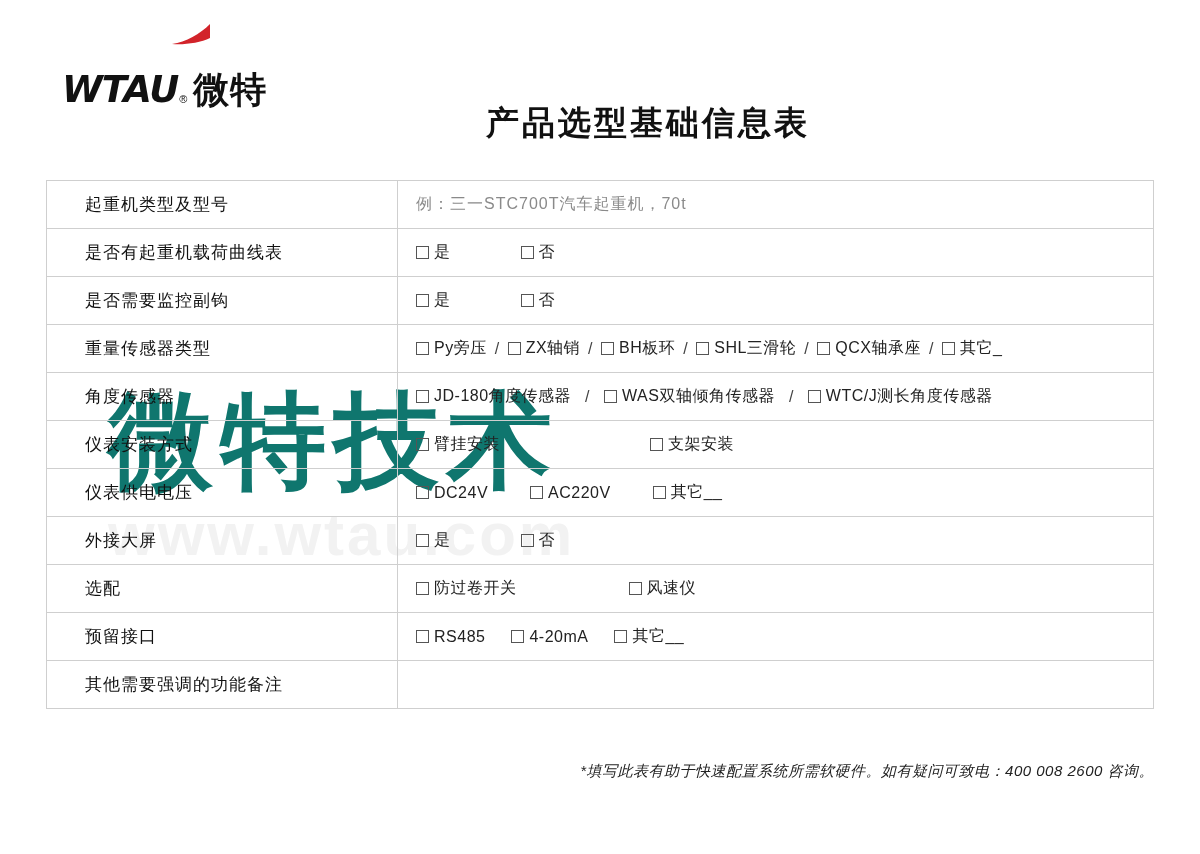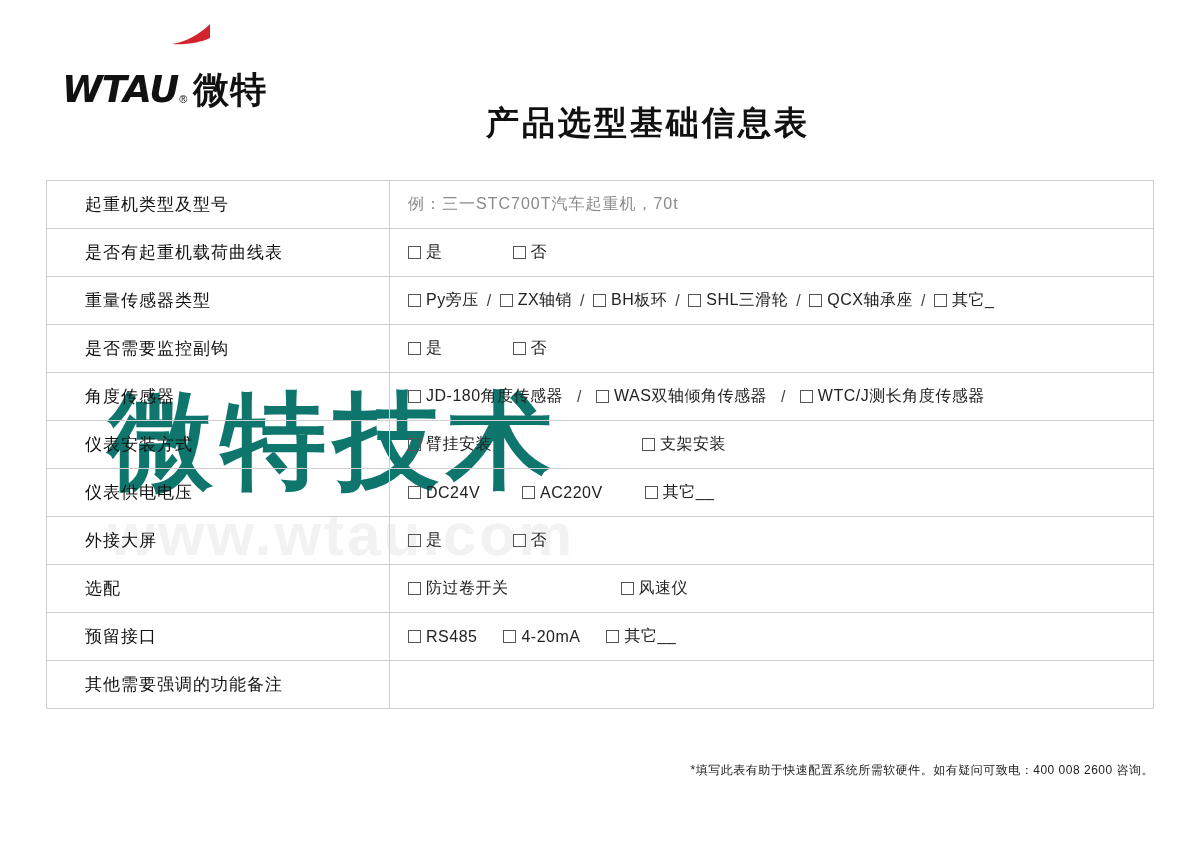--- a/index.html
+++ b/index.html
@@ -111,21 +111,21 @@
     border-collapse: collapse;
     table-layout: fixed;
     z-index: 2;
     background: transparent;
   }
   .form-table tr {
     height: 48px;
   }
   .form-table td {
     border: 1px solid #cfcfcf;
-    padding: 4px;
+    padding: 12px;
     vertical-align: middle;
     background: transparent;
   }
   td.label-cell {
     width: 300px;
     padding-left: 38px;
     font-size: 17px;
     color: #111;
     letter-spacing: 1px;
   }
@@ -165,24 +165,25 @@
     margin: 0 8px;
   }
 
   
   .footnote {
     position: absolute;
     top: 762px;
     left: 0;
     width: 1154px;
     text-align: right;
-    font-size: 12px;
+    font-size: 15px;
     color: #222;
     letter-spacing: 0.5px;
     z-index: 2;
+    font-style: italic;
   }
 </style>
 </head>
 <body>
 
 <div class="watermark">
   <div class="wm-cn">微特技术</div>
   <div class="wm-url">www.wtau.com</div>
 </div>
 
@@ -217,20 +218,37 @@
           <span style="display:inline-block;width:70px"></span>
           <span class="opt">
               <span class="cb"></span>
               <span>否</span>
             </span>
         </div>
       </td>
     </tr>
 
     <tr>
+      <td class="label-cell">是否需要监控副钩</td>
+      <td class="value-cell">
+        <div class="opt-row">
+          <span class="opt">
+              <span class="cb"></span>
+              <span>是</span>
+            </span>
+          <span style="display:inline-block;width:70px"></span>
+          <span class="opt">
+              <span class="cb"></span>
+              <span>否</span>
+            </span>
+        </div>
+      </td>
+    </tr>
+
+    <tr>
       <td class="label-cell">重量传感器类型</td>
       <td class="value-cell">
         <div class="opt-row">
           <span class="opt">
               <span class="cb"></span>
               <span>Py旁压</span>
             </span>
           <span class="sep">/</span>
           <span class="opt">
               <span class="cb"></span>
@@ -248,37 +266,20 @@
             </span>
           <span class="sep">/</span>
           <span class="opt">
               <span class="cb"></span>
               <span>QCX轴承座</span>
             </span>
           <span class="sep">/</span>
           <span class="opt">
               <span class="cb"></span>
               <span>其它_</span>
-            </span>
-        </div>
-      </td>
-    </tr>
-
-    <tr>
-      <td class="label-cell">是否需要监控副钩</td>
-      <td class="value-cell">
-        <div class="opt-row">
-          <span class="opt">
-              <span class="cb"></span>
-              <span>是</span>
-            </span>
-          <span style="display:inline-block;width:70px"></span>
-          <span class="opt">
-              <span class="cb"></span>
-              <span>否</span>
             </span>
         </div>
       </td>
     </tr>
 
     <tr>
       <td class="label-cell">角度传感器</td>
       <td class="value-cell">
         <div class="opt-row">
           <span class="opt">

